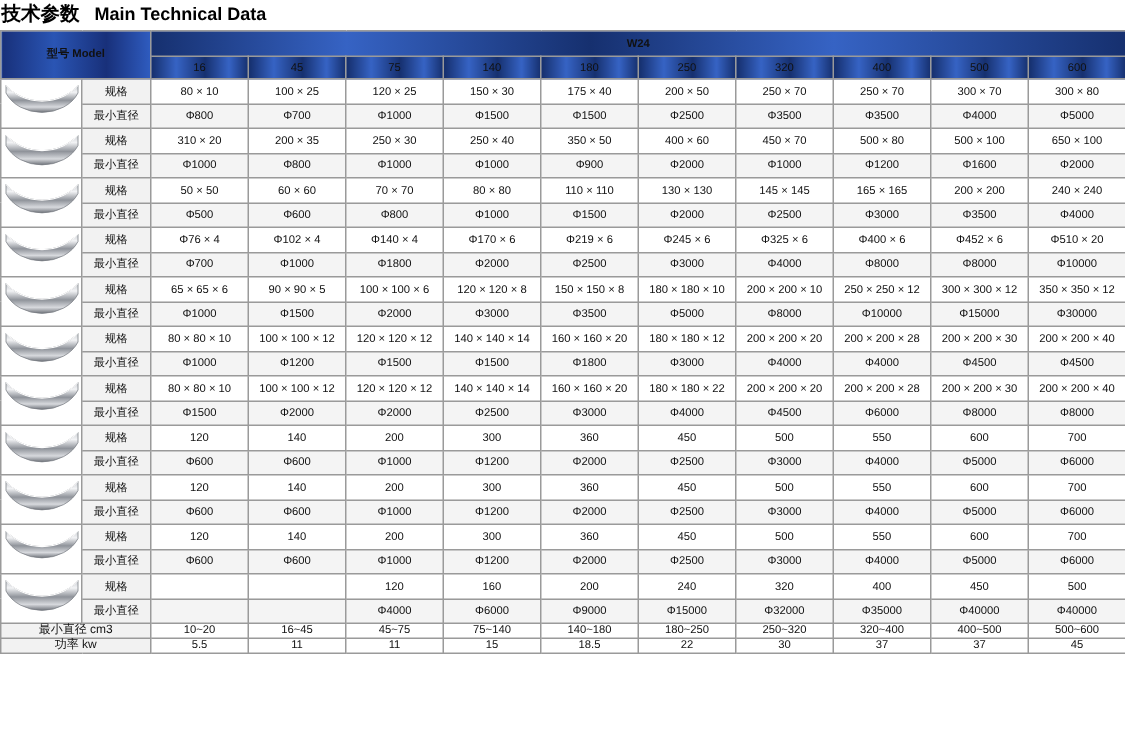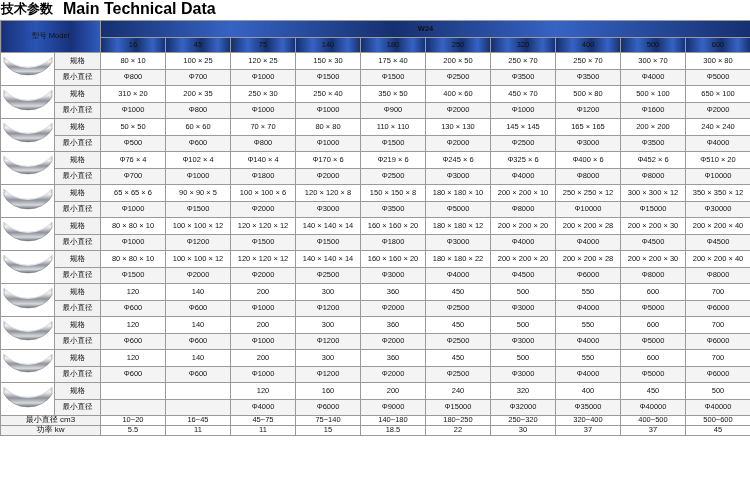--- a/index.html
+++ b/index.html
@@ -12,21 +12,21 @@
   }
   #page{position:relative;width:750px;height:494px;}
 
   .title{
     position:absolute;left:0;top:0;width:750px;height:18px;
     font-size:13px;font-weight:bold;color:#000;
     display:flex;align-items:center;gap:10px;
     padding-left:1px;box-sizing:border-box;
   }
   .title .cn{font-size:13px;}
-  .title .en{font-size:16px;}
+  .title .en{font-size:12px;}
 
   table.data{
     position:absolute;left:0;top:20px;
     border-collapse:collapse;
     width:750px;
     table-layout:fixed;
     font-size:8px;
   }
   table.data td, table.data th{
     border:1px solid #9a9a9a;
@@ -35,21 +35,21 @@
     padding:0;
     line-height:1.1;
     font-size:7.5px;
     color:#111;
   }
 
   
   .hdr-model{
     background:#1b3a8c;
     color:#ffffff;
-    font-weight:normal;
+    font-weight:bold;
     font-size:9px;
     width:100px;
     background-image:linear-gradient(90deg,#18307a 0%,#2a55b4 35%,#18307a 70%,#2f5cc0 100%);
   }
   .hdr-w24{
     background:#1b3a8c;
     color:#ffffff;
     font-weight:bold;
     font-size:11px;
     height:16px;

